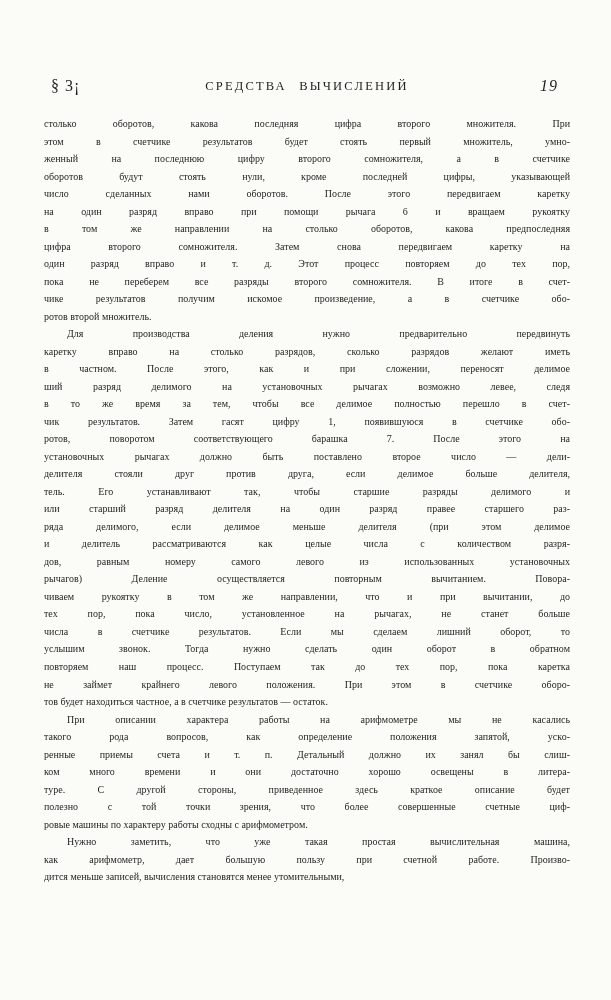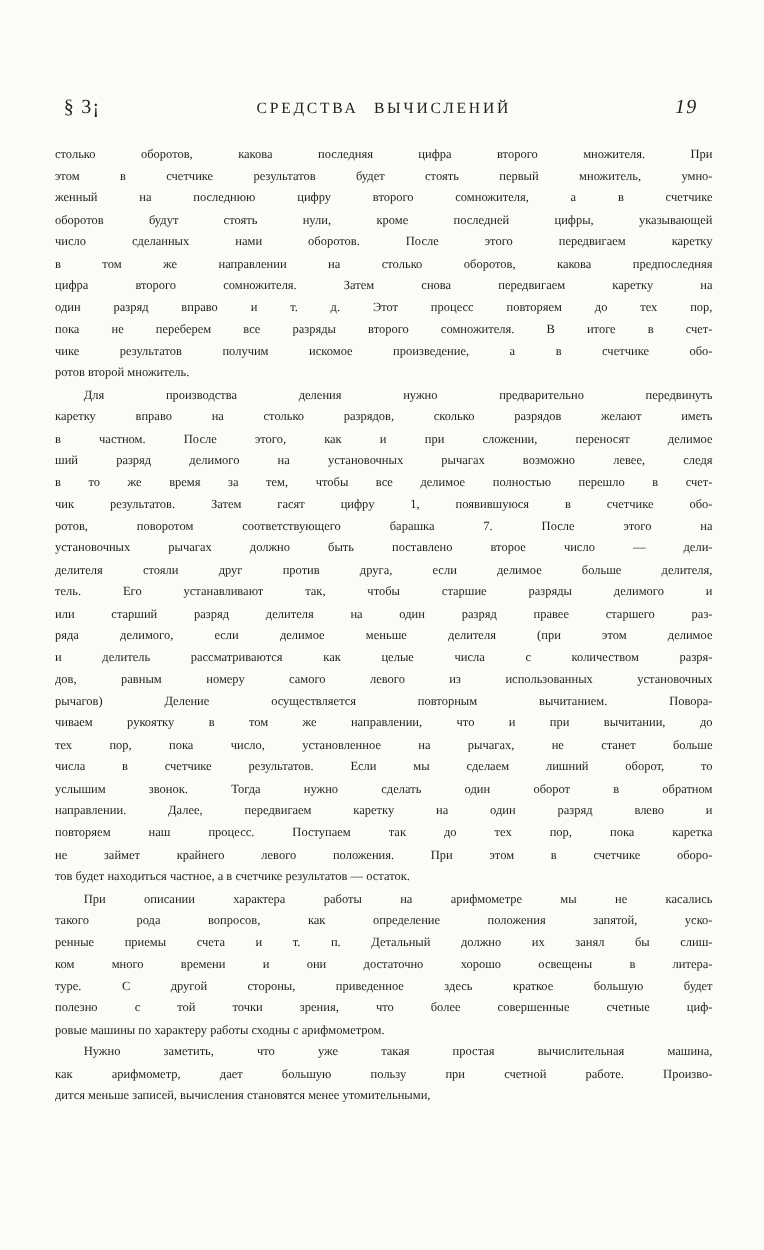--- a/index.html
+++ b/index.html
@@ -80,20 +80,21 @@
     <span class="running-title">СРЕДСТВА ВЫЧИСЛЕНИЙ</span>
     <span class="page-number">19</span>
   </div>
   <div class="text-block">
       <div class="paragraph">
         <div class="line">столько оборотов, какова последняя цифра второго множителя. При</div>
         <div class="line">этом в счетчике результатов будет стоять первый множитель, умно-</div>
         <div class="line">женный на последнюю цифру второго сомножителя, а в счетчике</div>
         <div class="line">оборотов будут стоять нули, кроме последней цифры, указывающей</div>
         <div class="line">число сделанных нами оборотов. После этого передвигаем каретку</div>
+        <div class="line">на один разряд вправо при помощи рычага 6 и вращаем рукоятку</div>
         <div class="line">в том же направлении на столько оборотов, какова предпоследняя</div>
         <div class="line">цифра второго сомножителя. Затем снова передвигаем каретку на</div>
         <div class="line">один разряд вправо и т. д. Этот процесс повторяем до тех пор,</div>
         <div class="line">пока не переберем все разряды второго сомножителя. В итоге в счет-</div>
         <div class="line">чике результатов получим искомое произведение, а в счетчике обо-</div>
         <div class="line last">ротов второй множитель.</div>
       </div>
       <div class="paragraph">
         <div class="line indent">Для производства деления нужно предварительно передвинуть</div>
         <div class="line">каретку вправо на столько разрядов, сколько разрядов желают иметь</div>
@@ -107,31 +108,30 @@
         <div class="line">тель. Его устанавливают так, чтобы старшие разряды делимого и</div>
         <div class="line">или старший разряд делителя на один разряд правее старшего раз-</div>
         <div class="line">ряда делимого, если делимое меньше делителя (при этом делимое</div>
         <div class="line">и делитель рассматриваются как целые числа с количеством разря-</div>
         <div class="line">дов, равным номеру самого левого из использованных установочных</div>
         <div class="line">рычагов) Деление осуществляется повторным вычитанием. Повора-</div>
         <div class="line">чиваем рукоятку в том же направлении, что и при вычитании, до</div>
         <div class="line">тех пор, пока число, установленное на рычагах, не станет больше</div>
         <div class="line">числа в счетчике результатов. Если мы сделаем лишний оборот, то</div>
         <div class="line">услышим звонок. Тогда нужно сделать один оборот в обратном</div>
-        <div class="line">направлении. Далее, передвигаем каретку на один разряд влево и</div>
         <div class="line">повторяем наш процесс. Поступаем так до тех пор, пока каретка</div>
         <div class="line">не займет крайнего левого положения. При этом в счетчике оборо-</div>
         <div class="line last">тов будет находиться частное, а в счетчике результатов — остаток.</div>
       </div>
       <div class="paragraph">
         <div class="line indent">При описании характера работы на арифмометре мы не касались</div>
         <div class="line">такого рода вопросов, как определение положения запятой, уско-</div>
         <div class="line">ренные приемы счета и т. п. Детальный должно их занял бы слиш-</div>
         <div class="line">ком много времени и они достаточно хорошо освещены в литера-</div>
-        <div class="line">туре. С другой стороны, приведенное здесь краткое большую будет</div>
+        <div class="line">туре. С другой стороны, приведенное здесь краткое описание будет</div>
         <div class="line">полезно с той точки зрения, что более совершенные счетные циф-</div>
         <div class="line last">ровые машины по характеру работы сходны с арифмометром.</div>
       </div>
       <div class="paragraph">
         <div class="line indent">Нужно заметить, что уже такая простая вычислительная машина,</div>
         <div class="line">как арифмометр, дает большую пользу при счетной работе. Произво-</div>
         <div class="line last">дится меньше записей, вычисления становятся менее утомительными,</div>
       </div>
     </div>
 </div>

